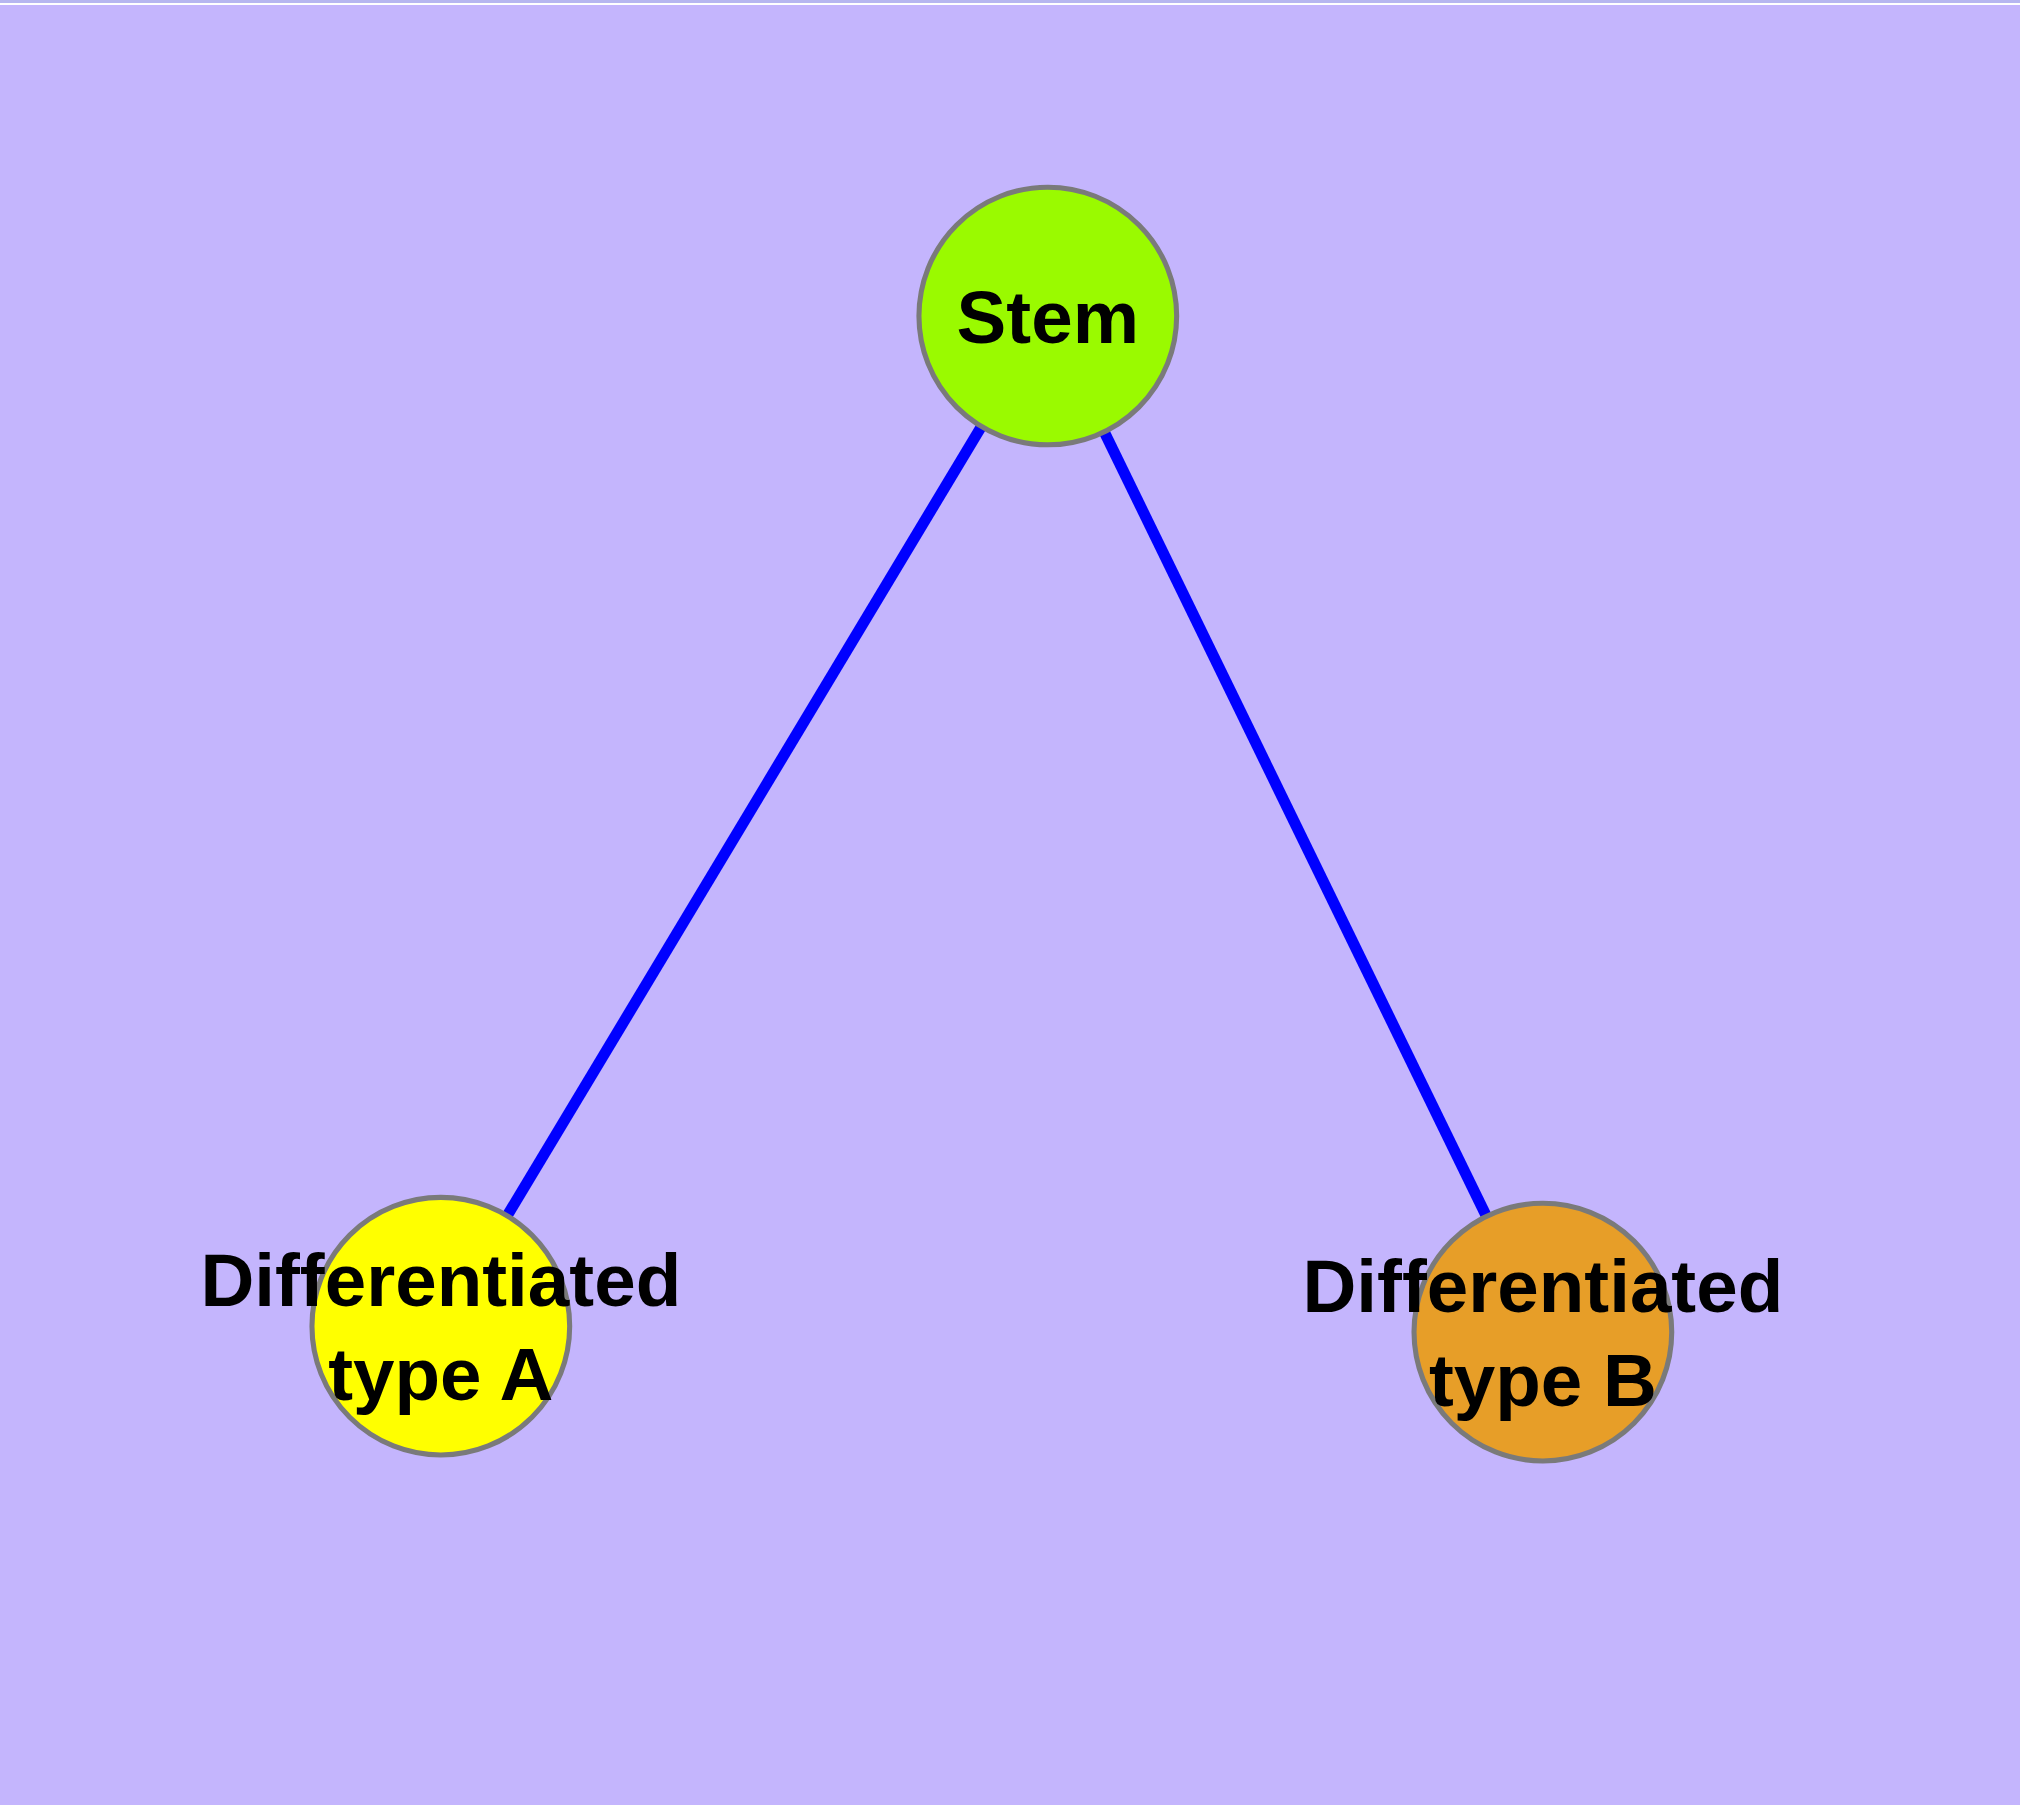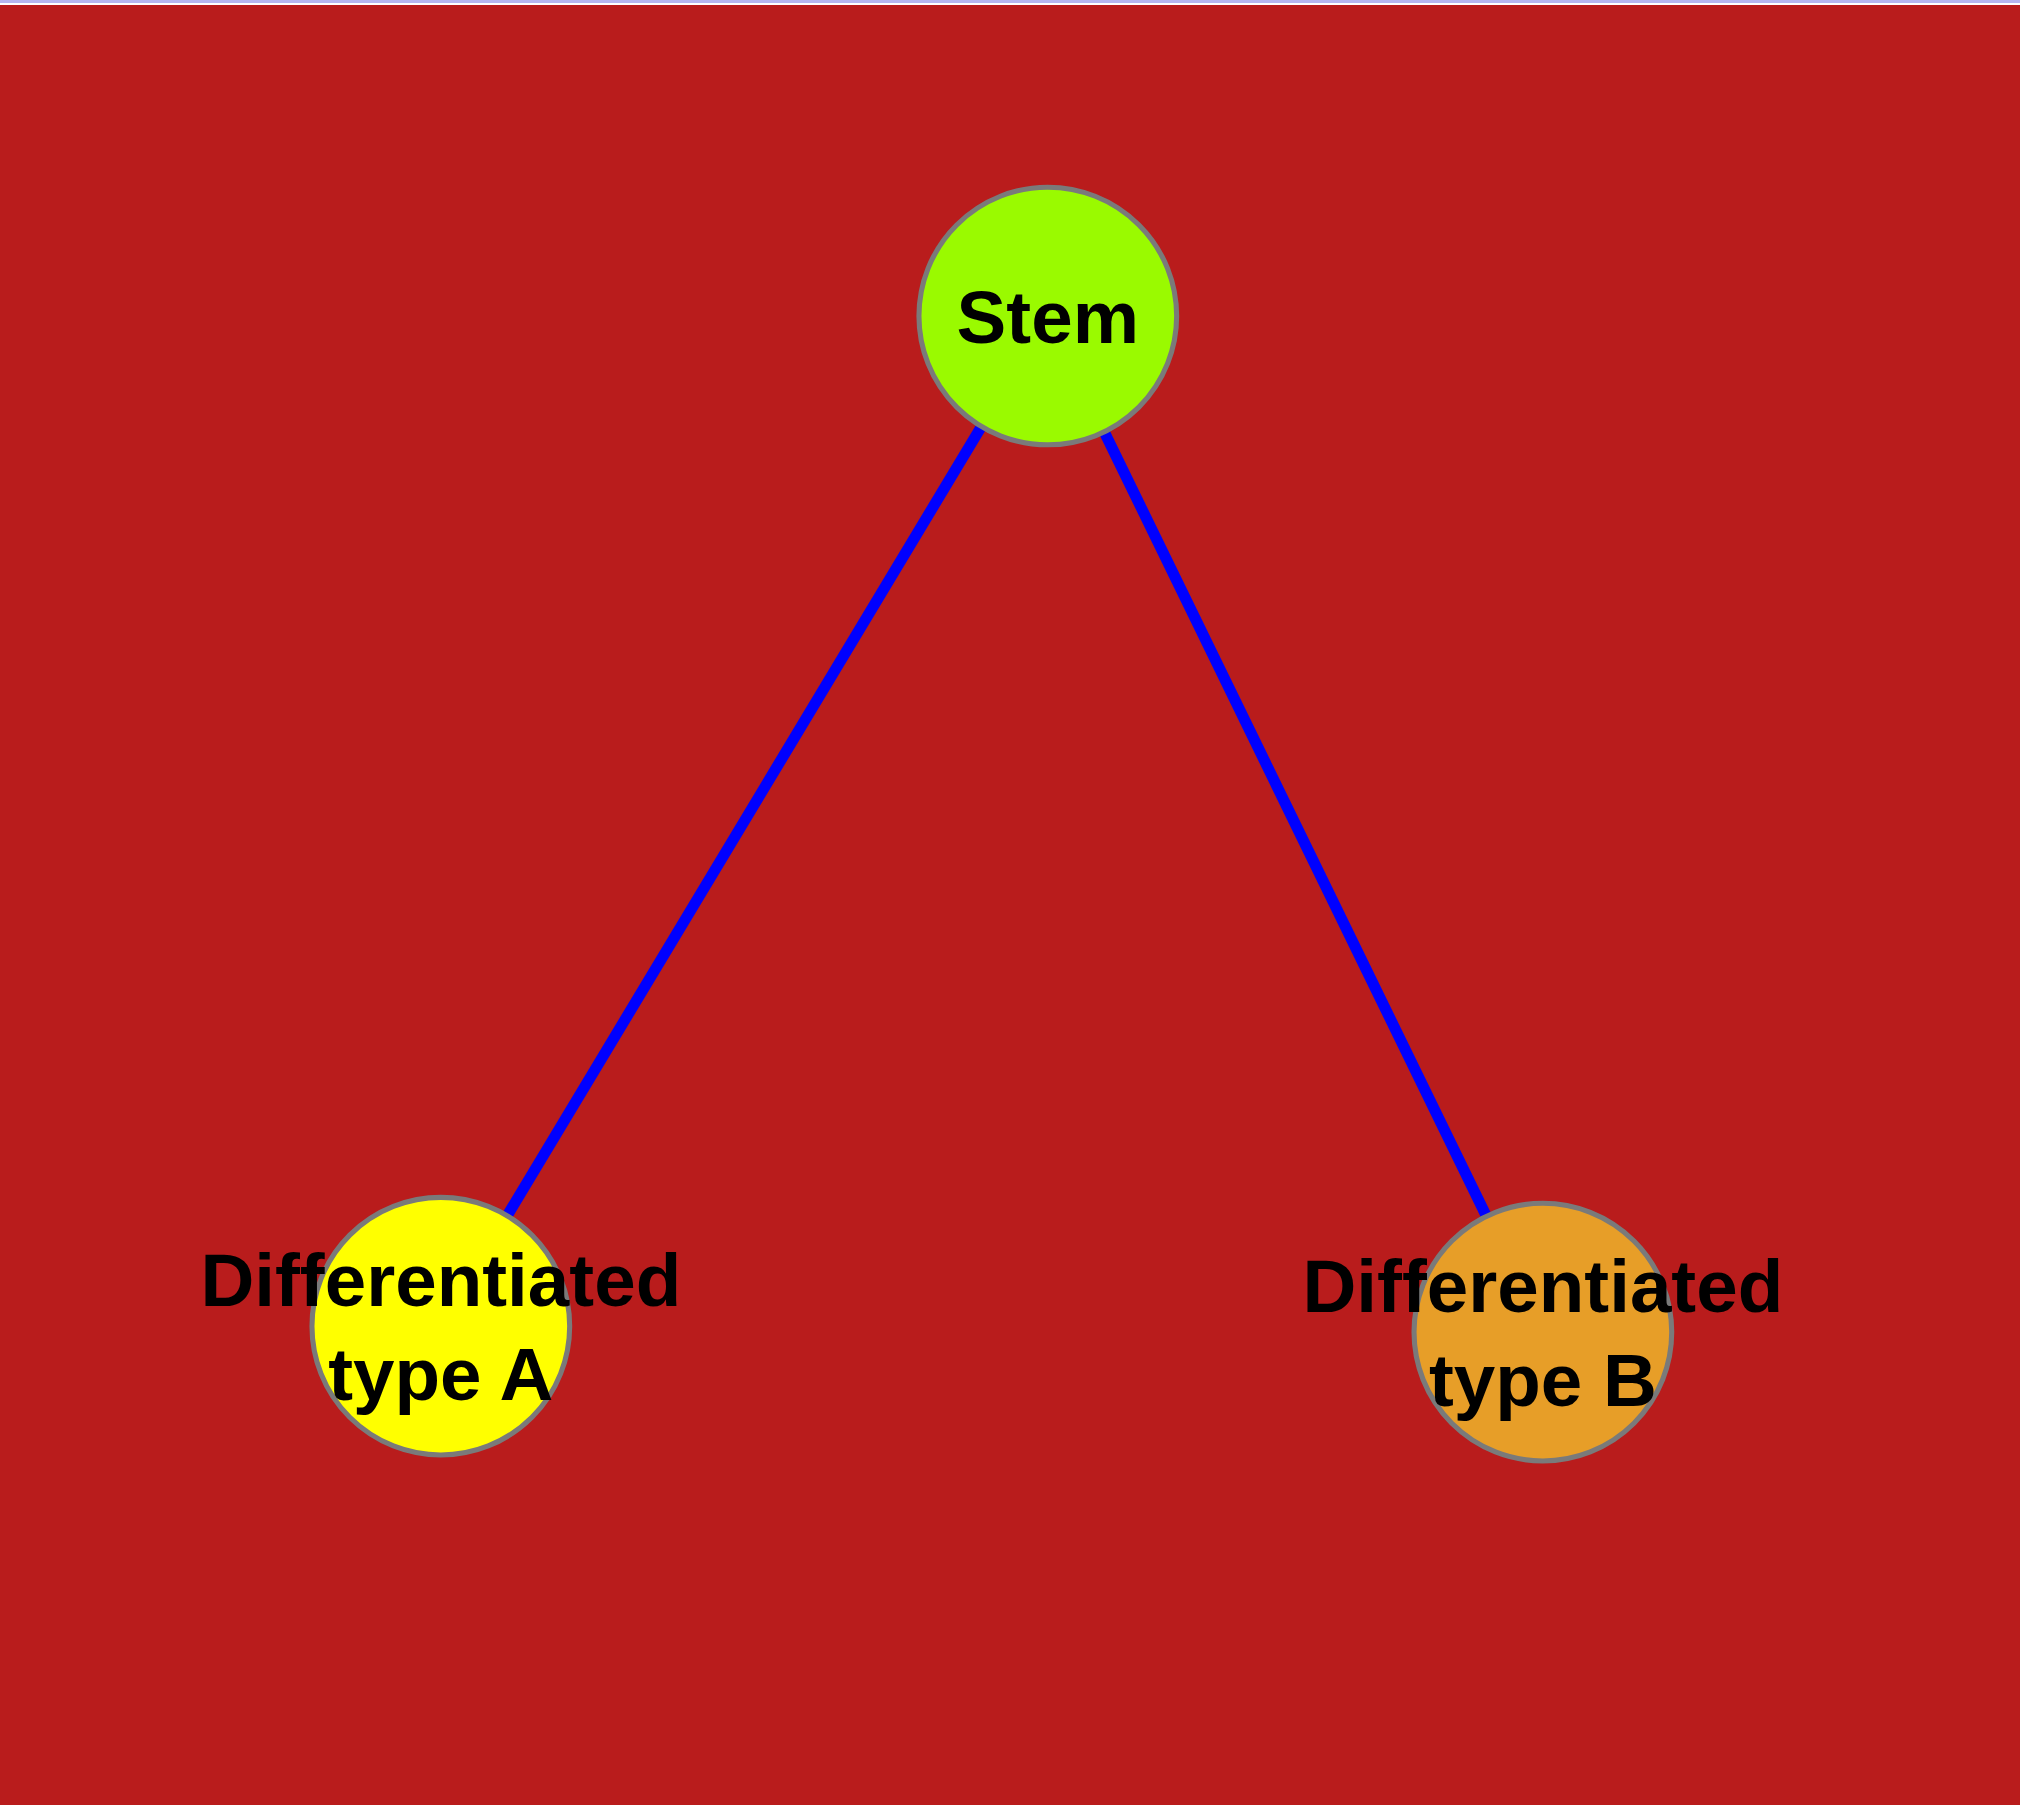--- a/index.html
+++ b/index.html
@@ -49,21 +49,21 @@
     font-family: "Liberation Sans", sans-serif;
     font-weight: bold;
     font-size: 88px;
     text-anchor: middle;
   }
 </style>
 </head>
 <body>
 
 <div class="stage">
-  <div class="plot-canvas" id="plot-canvas" style="background: #b91c1c;">
+  <div class="plot-canvas" id="plot-canvas" style="background: #c4b5fd;">
     <svg class="graph" id="graph-svg" viewBox="0 0 2384 2124" preserveAspectRatio="none">
         <line x1="1236" y1="367" x2="520" y2="1559" stroke="#0000FF" stroke-width="13"></line>
         <line x1="1236" y1="367" x2="1820" y2="1566" stroke="#0000FF" stroke-width="13"></line>
         <circle cx="1236" cy="367" r="152" fill="#9AFA00" stroke="#7A7A7A" stroke-width="6"></circle>
         <circle cx="520" cy="1559" r="152" fill="#FFFF00" stroke="#7A7A7A" stroke-width="6"></circle>
         <circle cx="1820" cy="1566" r="152" fill="#E79E28" stroke="#7A7A7A" stroke-width="6"></circle>
         <text fill="#000000"><tspan x="1236" y="398.68">Stem</tspan></text>
         <text fill="#000000"><tspan x="520" y="1534.68">Differentiated</tspan><tspan x="520" y="1646.68">type A</tspan></text>
         <text fill="#000000"><tspan x="1820" y="1541.68">Differentiated</tspan><tspan x="1820" y="1653.68">type B</tspan></text>
       </svg>

